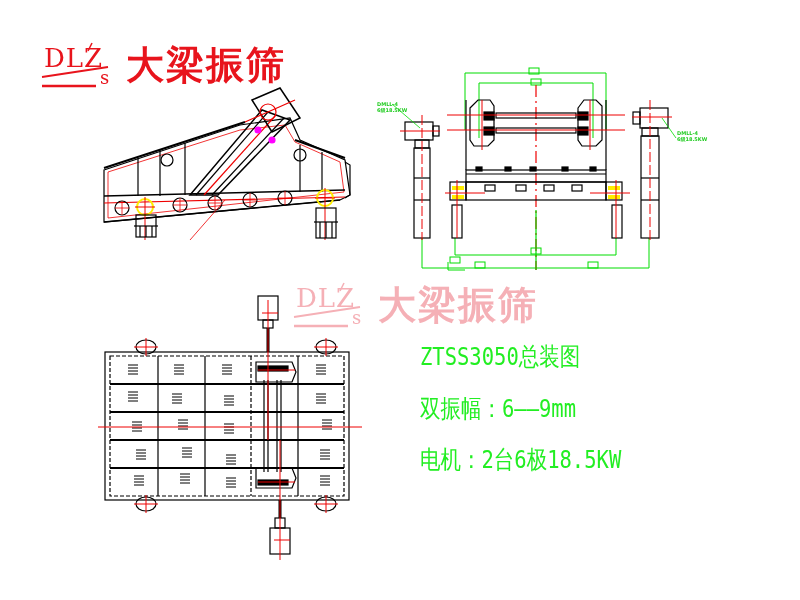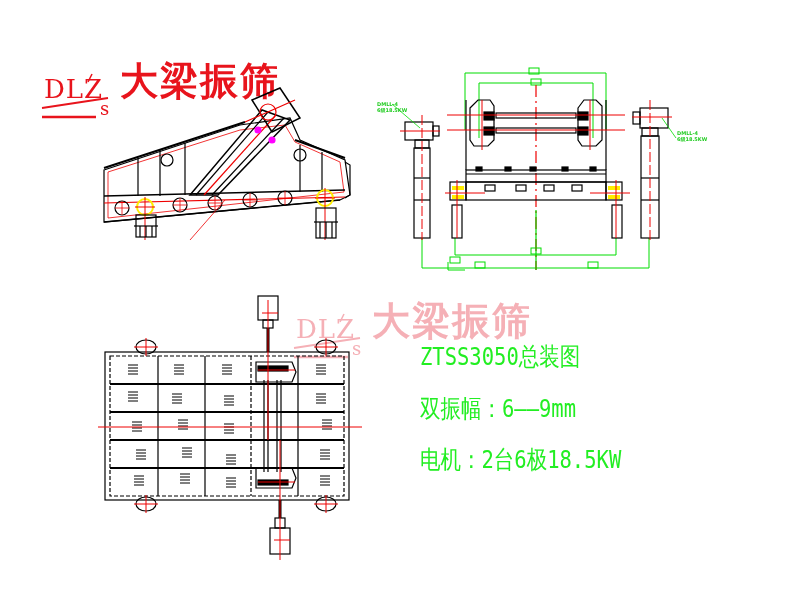--- a/index.html
+++ b/index.html
@@ -1,22 +1,22 @@
 <!DOCTYPE html>
 <html><head>
 <meta charset="utf-8">
 <style>
   html, body { margin:0; padding:0; background:#ffffff; }
   body { width:800px; height:600px; position:relative; overflow:hidden; font-family:"DejaVu Sans", sans-serif; }
   .layer { position:absolute; left:0; top:0; width:800px; height:600px; }
   .logo { position:absolute; display:flex; align-items:center; }
-  .logo .mark { position:relative; width:82px; height:50px; font-family:"DejaVu Serif", serif;margin-top:32px; }
+  .logo .mark { position:relative; width:82px; height:50px; font-family:"DejaVu Serif", serif; }
   .logo .mark .dlz { position:absolute; left:6px; top:2px; font-size:26px; letter-spacing:1px; }
   .logo .mark .s { position:absolute; left:62px; top:26px; font-size:18px; }
-  .logo .cn { font-family:"DejaVu Sans", sans-serif; font-weight:bold; font-size:38px; letter-spacing:2px; }
+  .logo .cn { font-family:"DejaVu Sans", sans-serif; font-weight:bold; font-size:38px; letter-spacing:2px; margin-left:6px; }
   .logo-main { left:38px; top:40px; color:#e8141c; }
   .logo-wm { left:290px; top:280px; color:#f5b0b6; }
   .spec { position:absolute; left:420px; color:#22ee22; font-family:"DejaVu Sans Mono", monospace; font-size:25px; white-space:nowrap; transform:scaleX(0.82); transform-origin:left top; }
   .spec.l1 { top:340px; }
   .spec.l2 { top:392px; }
   .spec.l3 { top:443px; }
   .callout { position:absolute; font-size:5px; color:#22cc22; font-family:"DejaVu Sans", sans-serif; line-height:6px; font-weight:bold; }
 </style>
 </head>
 <body>

